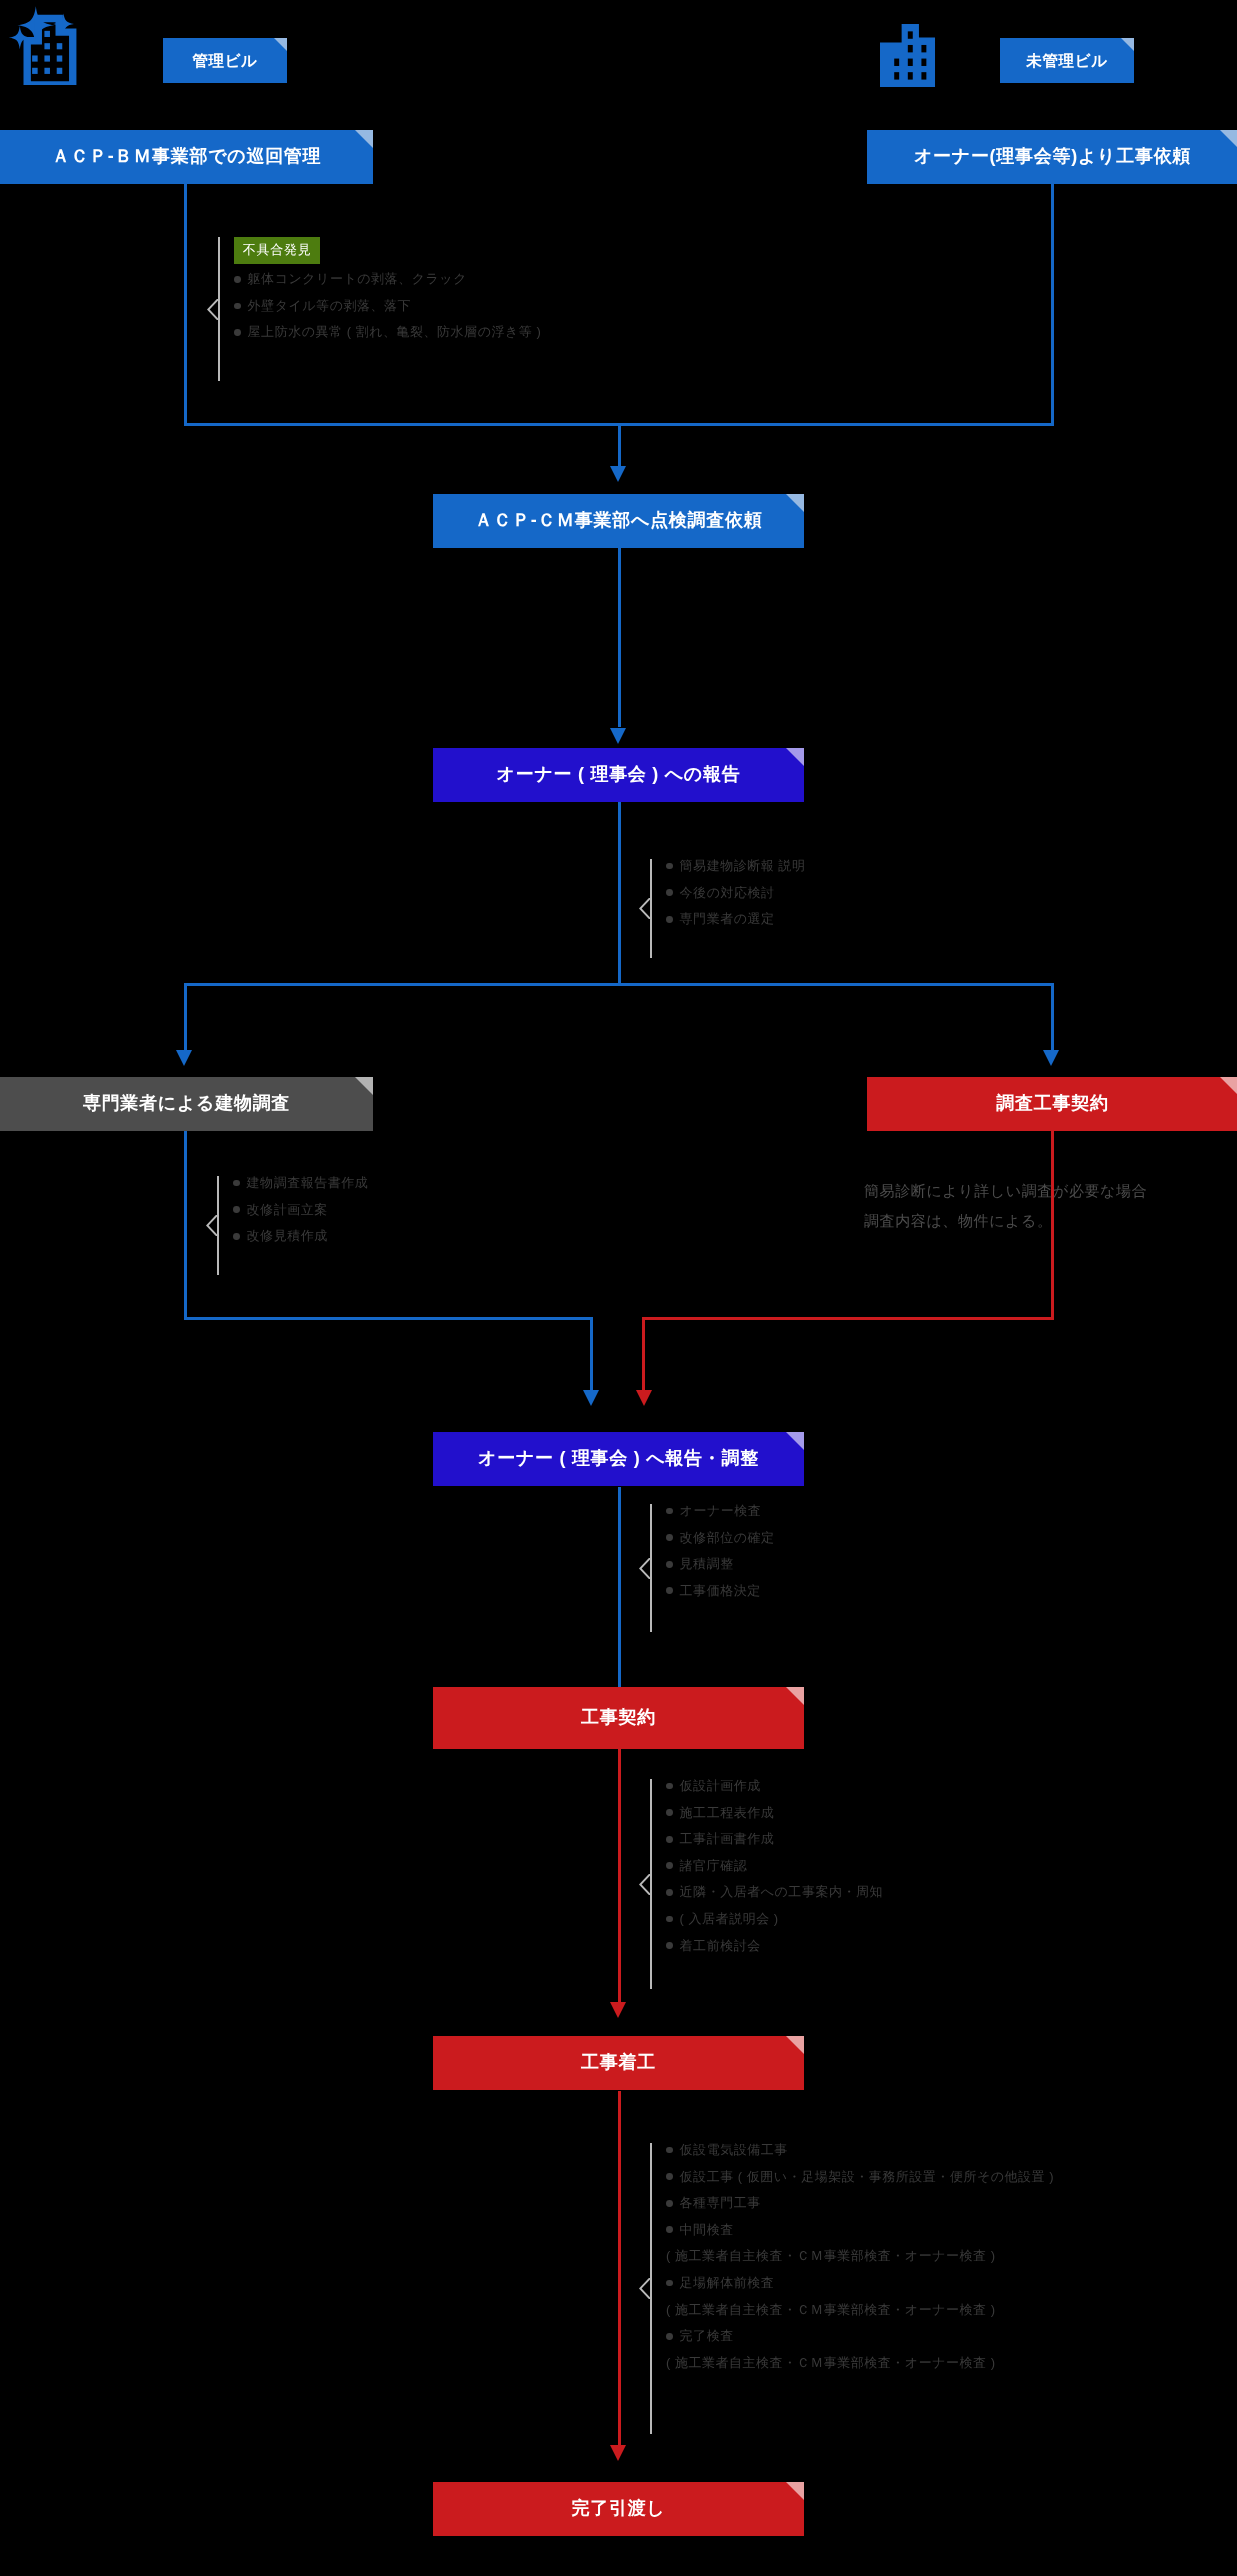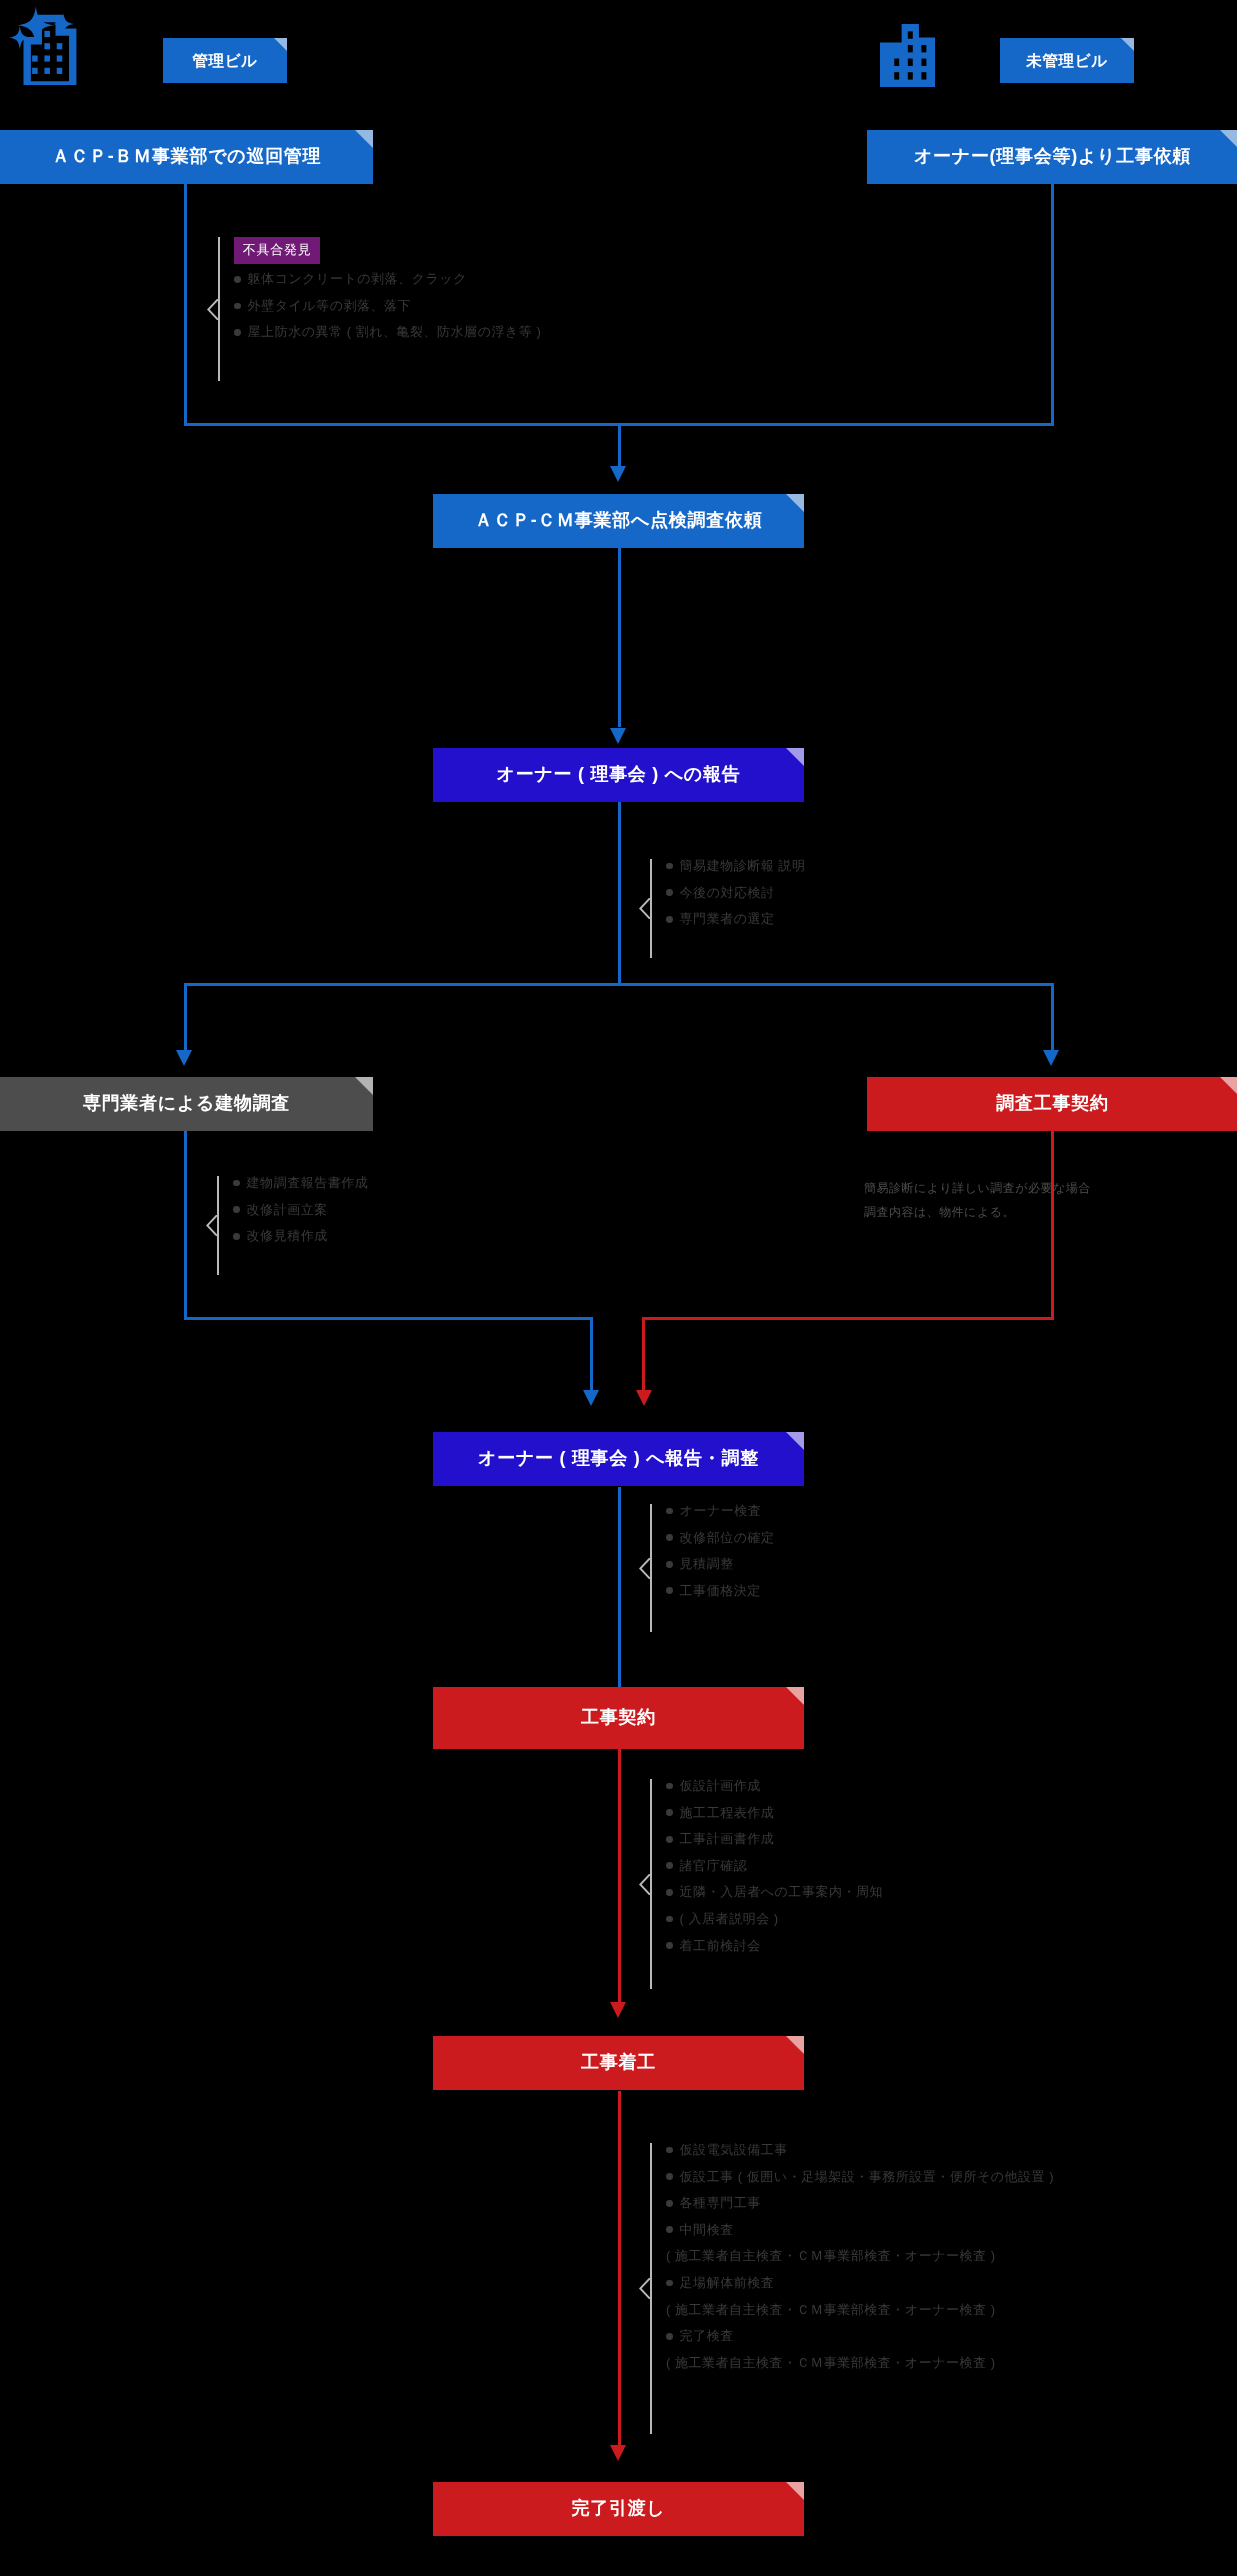--- a/index.html
+++ b/index.html
@@ -90,21 +90,21 @@
   .note-brace .nub{
     position:absolute;
     left:0;
     top:50%;
     margin-top:-10.5px;
     width:11.8px;height:21px;
   }
   .note-body{padding-left:11px;}
   .note-tag{
     display:inline-block;
-    background:#701a75;
+    background:#4d7c0f;
     color:#ffffff;
     font-size:13px;
     padding:4.3px 8.7px 5px 8.7px;
     letter-spacing:.06em;
     margin-bottom:8px;
   }
   .note-item{
     color:#3a3a3a;
     font-size:13px;
     letter-spacing:.04em;
@@ -120,21 +120,21 @@
     background:#3a3a3a;
     margin-right:6.8px;
     vertical-align:0.6px;
   }
   .note-item.sub{padding-left:0;}
 
   
   .ptext{
     position:absolute;
     color:#4d4d4d;
-    font-size:12px;
+    font-size:15px;
     line-height:2.0;
     letter-spacing:.04em;
     white-space:pre-line;
   }
 
   
   .bldg{position:absolute;}
 </style>
 </head>
 <body>

